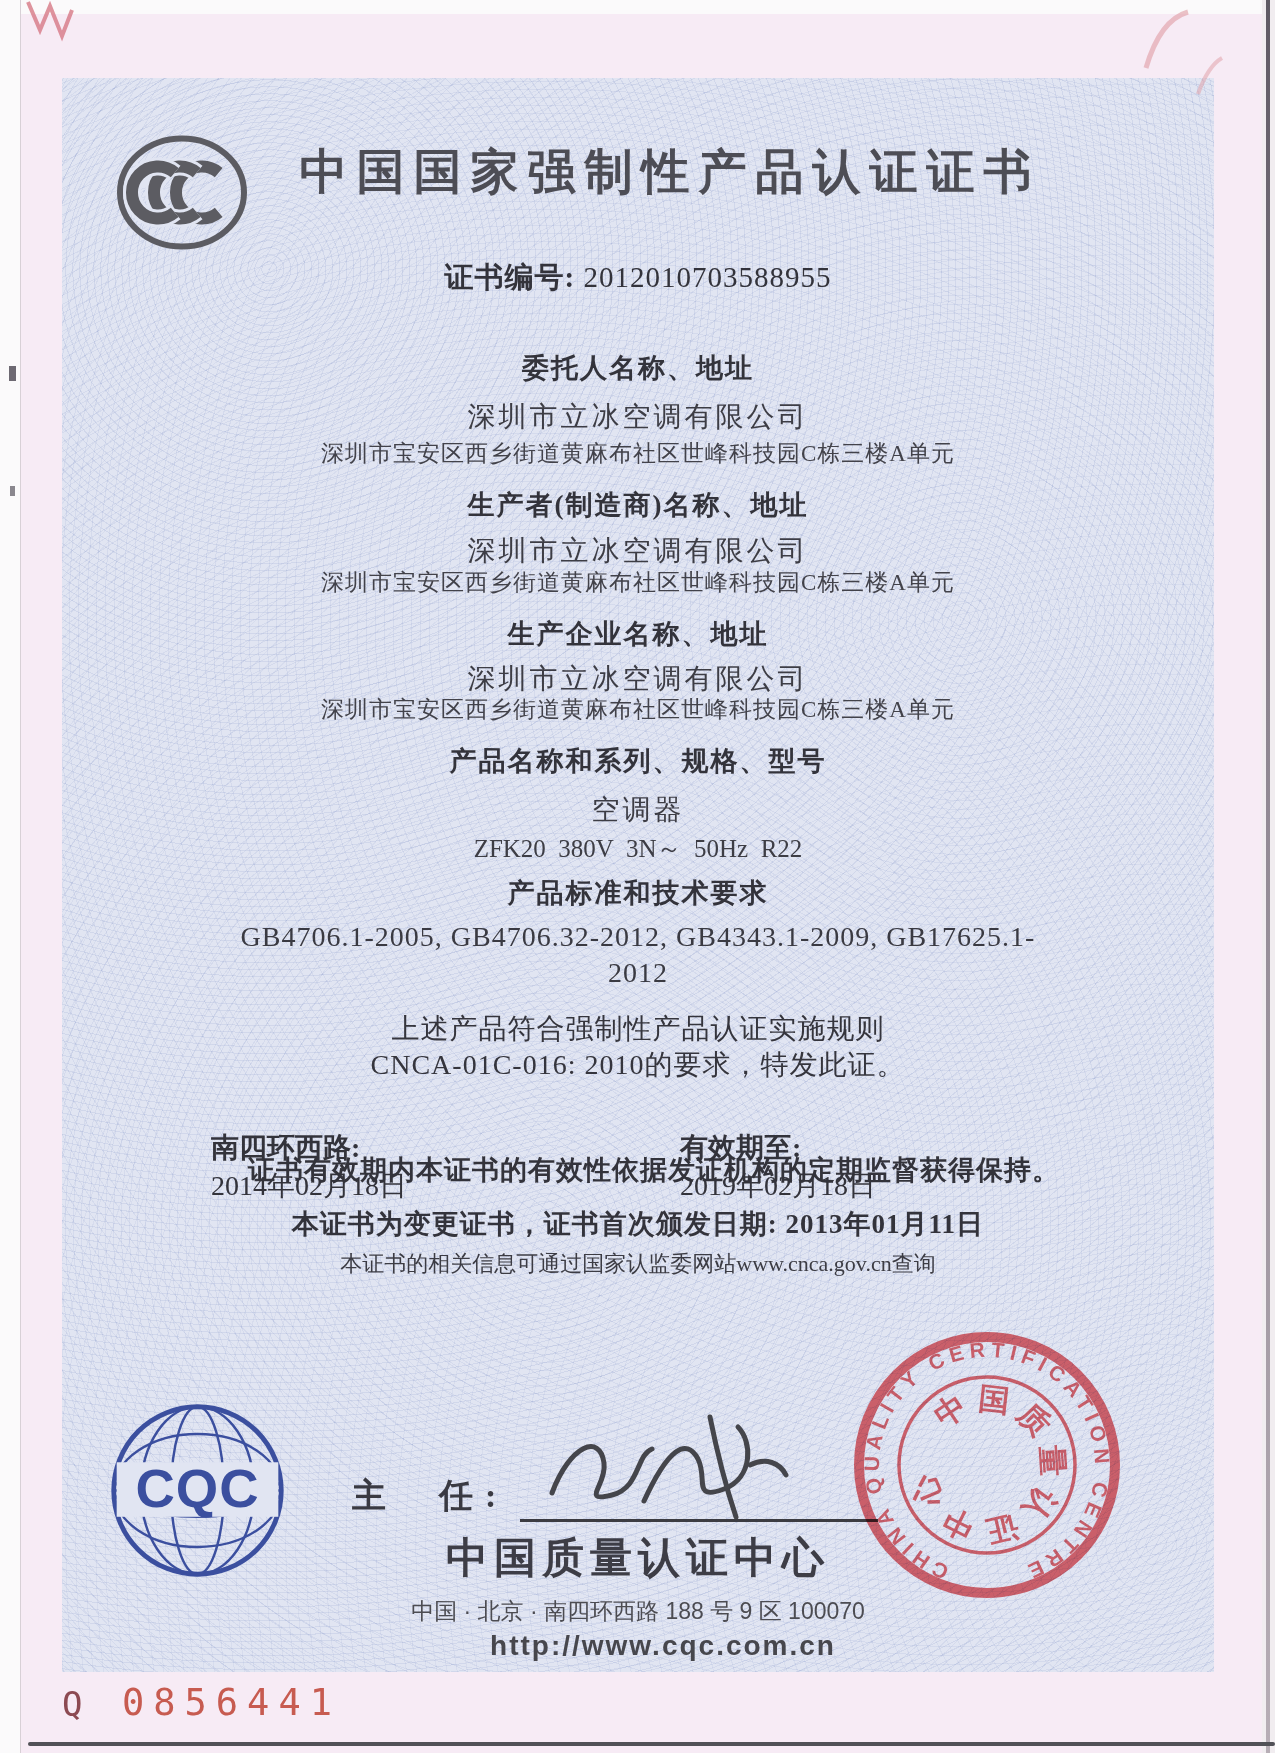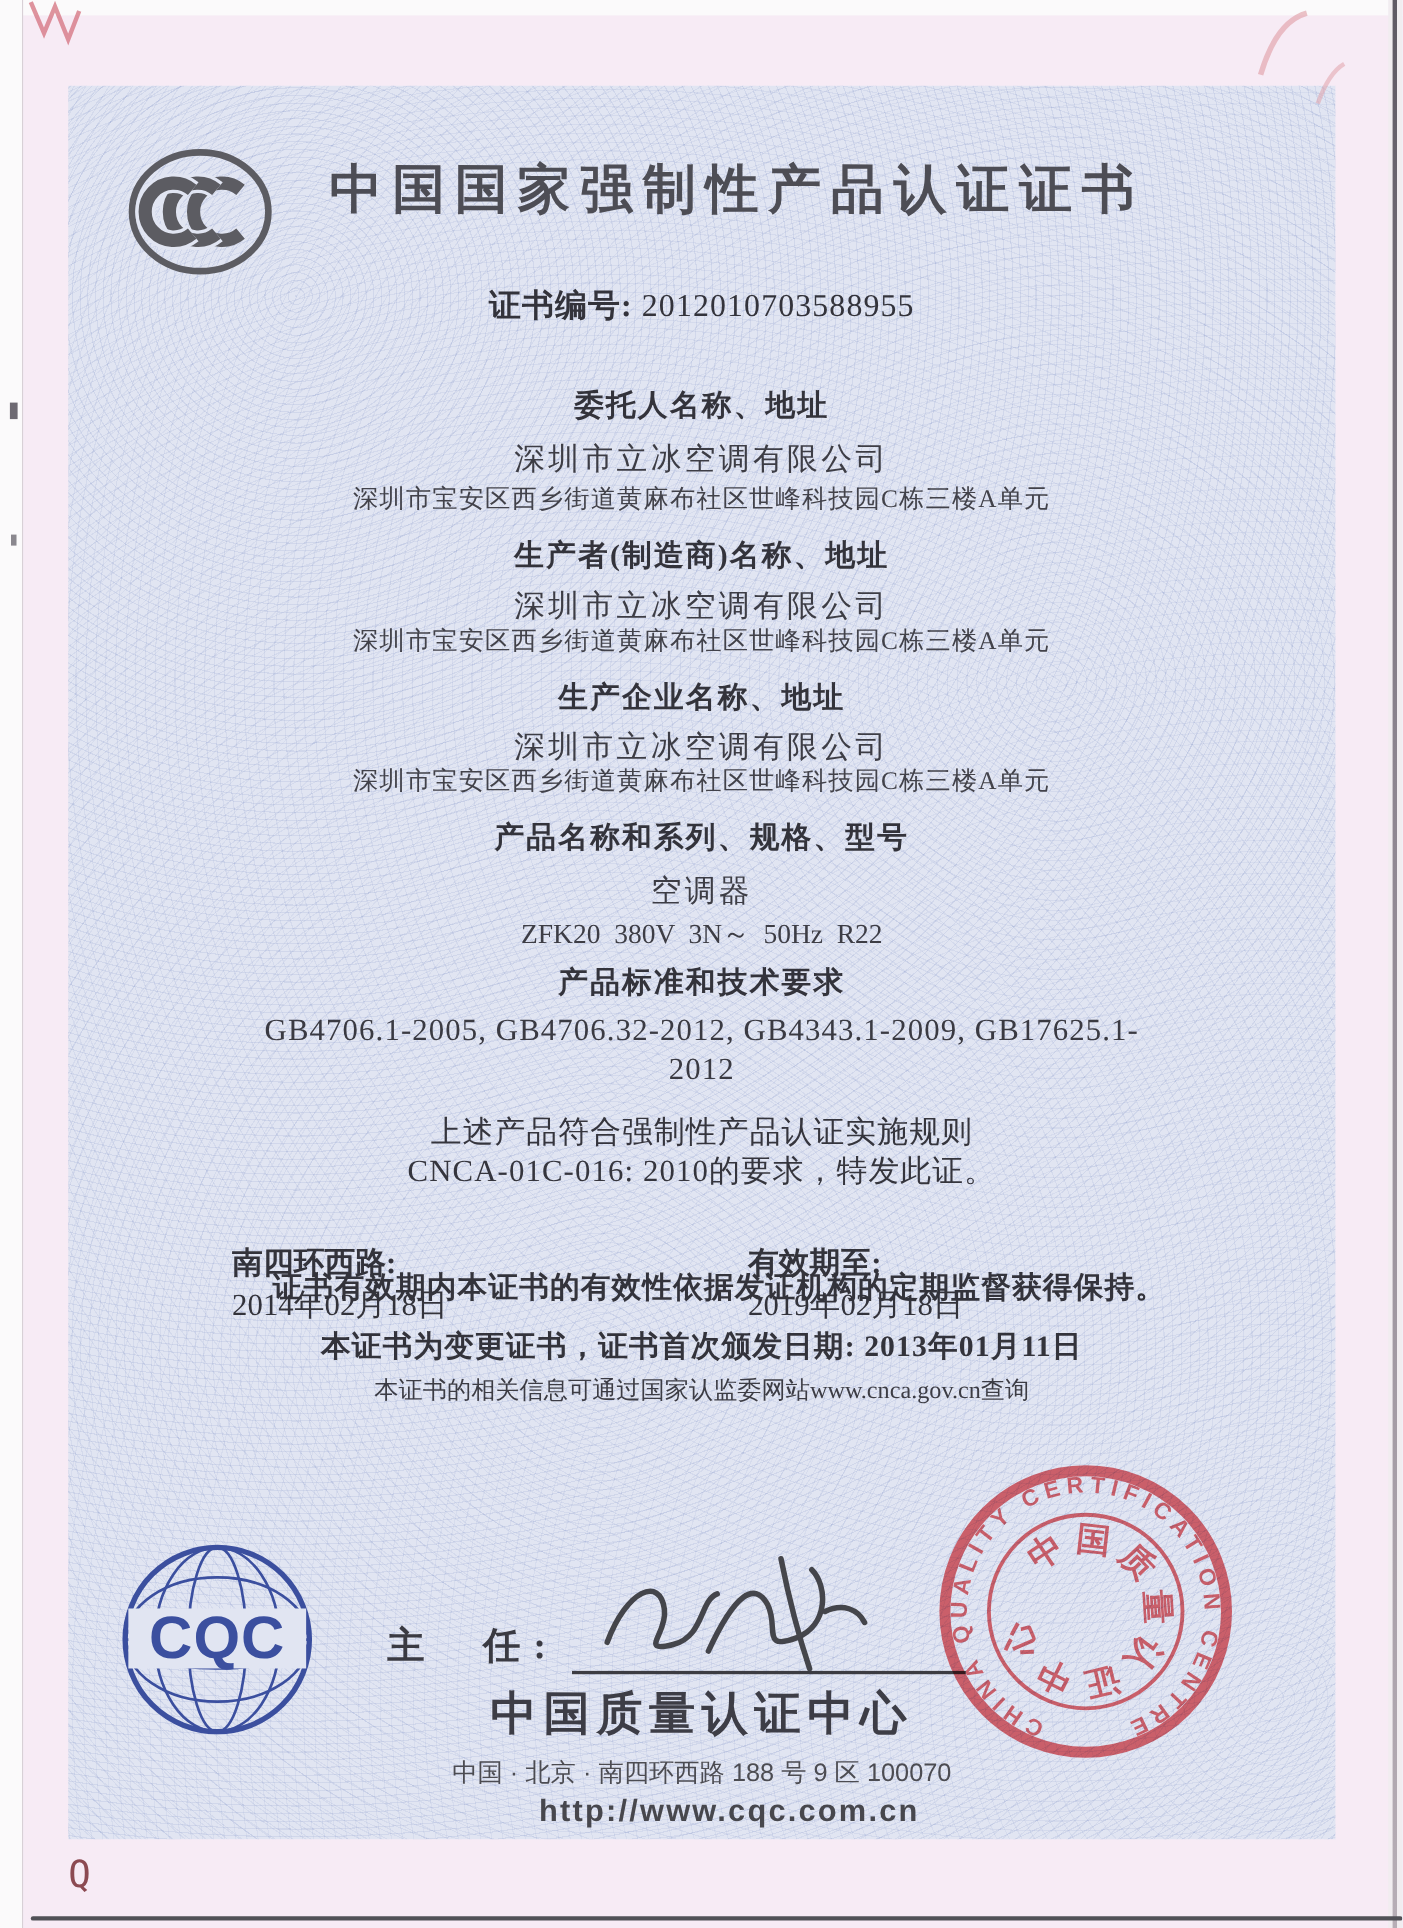--- a/index.html
+++ b/index.html
@@ -155,15 +155,16 @@
       <textPath href="#outerArc" startOffset="0" textLength="600" lengthAdjust="spacing">CHINA  QUALITY  CERTIFICATION  CENTRE</textPath>
     </text>
     <g transform="rotate(-50 135 135)">
       <text font-size="31" font-weight="bold" fill="#e2555c">
         <textPath href="#innerCircle" startOffset="0" textLength="300" lengthAdjust="spacing">中国质量认证中心</textPath>
       </text>
     </g>
   </svg>
 
   <div class="abs serialQ" style="left:62px;top:1684px;">Q</div>
+  <div class="abs serialN" style="left:122px;top:1681px;">0856441</div>
   <div class="abs bottomline" style="left:28px;top:1742px;width:1247px;"></div>
 
 </div>
 
 </body></html>

